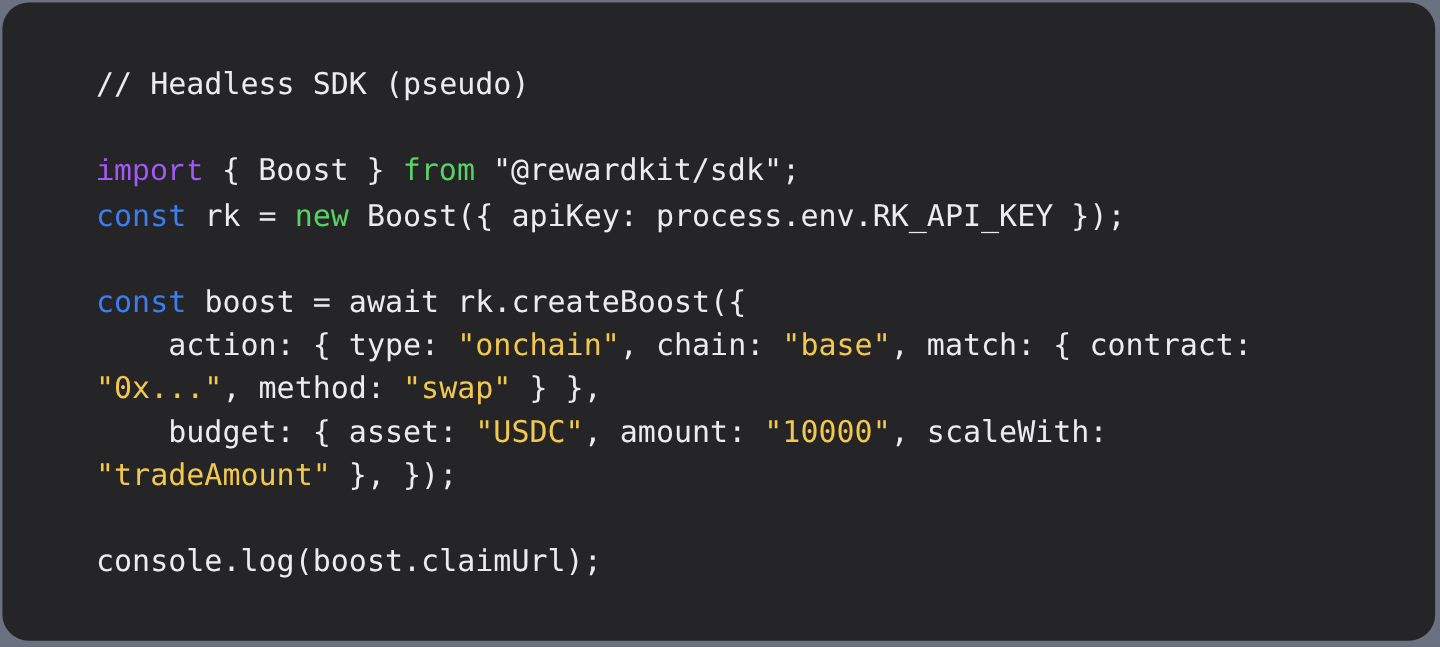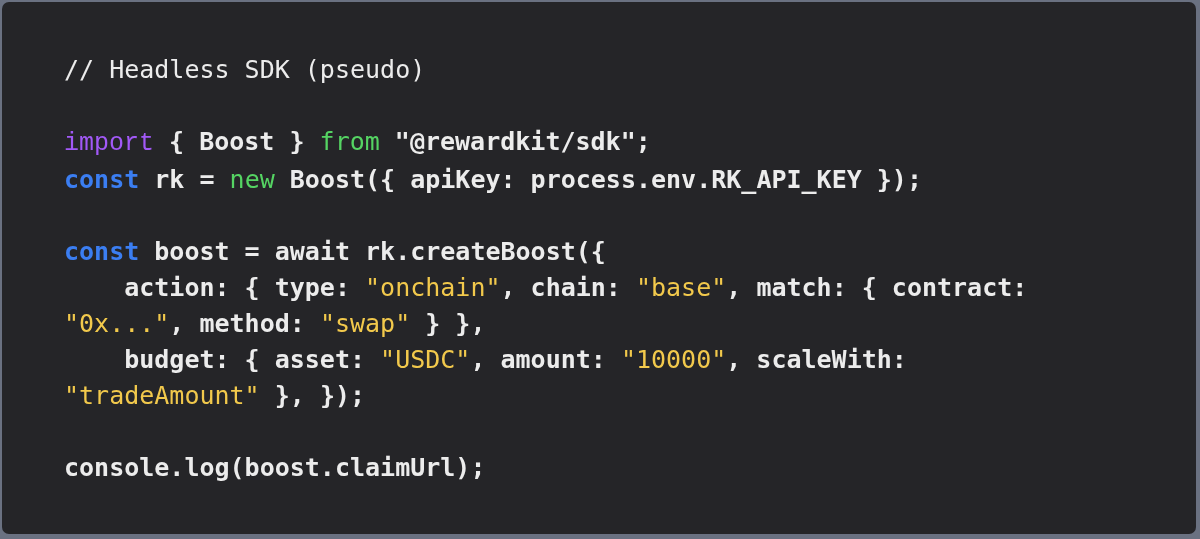--- a/index.html
+++ b/index.html
@@ -20,39 +20,39 @@
     background: var(--page-background);
     font-family: "DejaVu Sans Mono", "Liberation Mono", monospace;
   }
   .code-card {
     position: absolute;
     top: 2px;
     left: 2px;
     right: 4px;
     bottom: 5px;
     background: var(--card-background);
-    border-radius: 7px;
-    padding: 50px 52px 48px 62px;
+    border-radius: 22px;
+    padding: 50px 52px 48px 78px;
     overflow: hidden;
   }
   .code-block {
     font-family: "DejaVu Sans Mono", "Liberation Mono", monospace;
     font-size: 25px;
     line-height: 36px;
     white-space: pre;
     color: var(--text);
   }
   .code-line {
     min-height: 36px;
   }
-  .tok-plain   { color: var(--text); font-weight: bold; }
+  .tok-plain   { color: var(--text); }
   .tok-comment { color: var(--comment); }
   .tok-string  { color: var(--string); }
   .tok-kw-purple { color: var(--keyword-purple); font-family: Liberation Mono, monospace; }
-  .tok-kw-blue   { color: var(--keyword-blue); font-weight: bold; }
+  .tok-kw-blue   { color: var(--keyword-blue); }
   .tok-kw-green  { color: var(--keyword-green); }
 </style>
 </head>
 <body>
 
 <div class="code-card">
   <pre class="code-block"><div class="code-line"><span class="tok-comment">// Headless SDK (pseudo)</span></div><div class="code-line">&nbsp;</div><div class="code-line"><span class="tok-kw-purple">import</span><span class="tok-plain"> { Boost } </span><span class="tok-kw-green">from</span><span class="tok-plain"> "@rewardkit/sdk";</span></div><div class="code-line"><span class="tok-kw-blue">const</span><span class="tok-plain"> rk = </span><span class="tok-kw-green">new</span><span class="tok-plain"> Boost({ apiKey: process.env.RK_API_KEY });</span></div><div class="code-line">&nbsp;</div><div class="code-line"><span class="tok-kw-blue">const</span><span class="tok-plain"> boost = await rk.createBoost({</span></div><div class="code-line"><span class="tok-plain">    action: { type: </span><span class="tok-string">"onchain"</span><span class="tok-plain">, chain: </span><span class="tok-string">"base"</span><span class="tok-plain">, match: { contract:</span></div><div class="code-line"><span class="tok-string">"0x..."</span><span class="tok-plain">, method: </span><span class="tok-string">"swap"</span><span class="tok-plain"> } },</span></div><div class="code-line"><span class="tok-plain">    budget: { asset: </span><span class="tok-string">"USDC"</span><span class="tok-plain">, amount: </span><span class="tok-string">"10000"</span><span class="tok-plain">, scaleWith:</span></div><div class="code-line"><span class="tok-string">"tradeAmount"</span><span class="tok-plain"> }, });</span></div><div class="code-line">&nbsp;</div><div class="code-line"><span class="tok-plain">console.log(boost.claimUrl);</span></div></pre>
 </div>
 
 </body></html>

